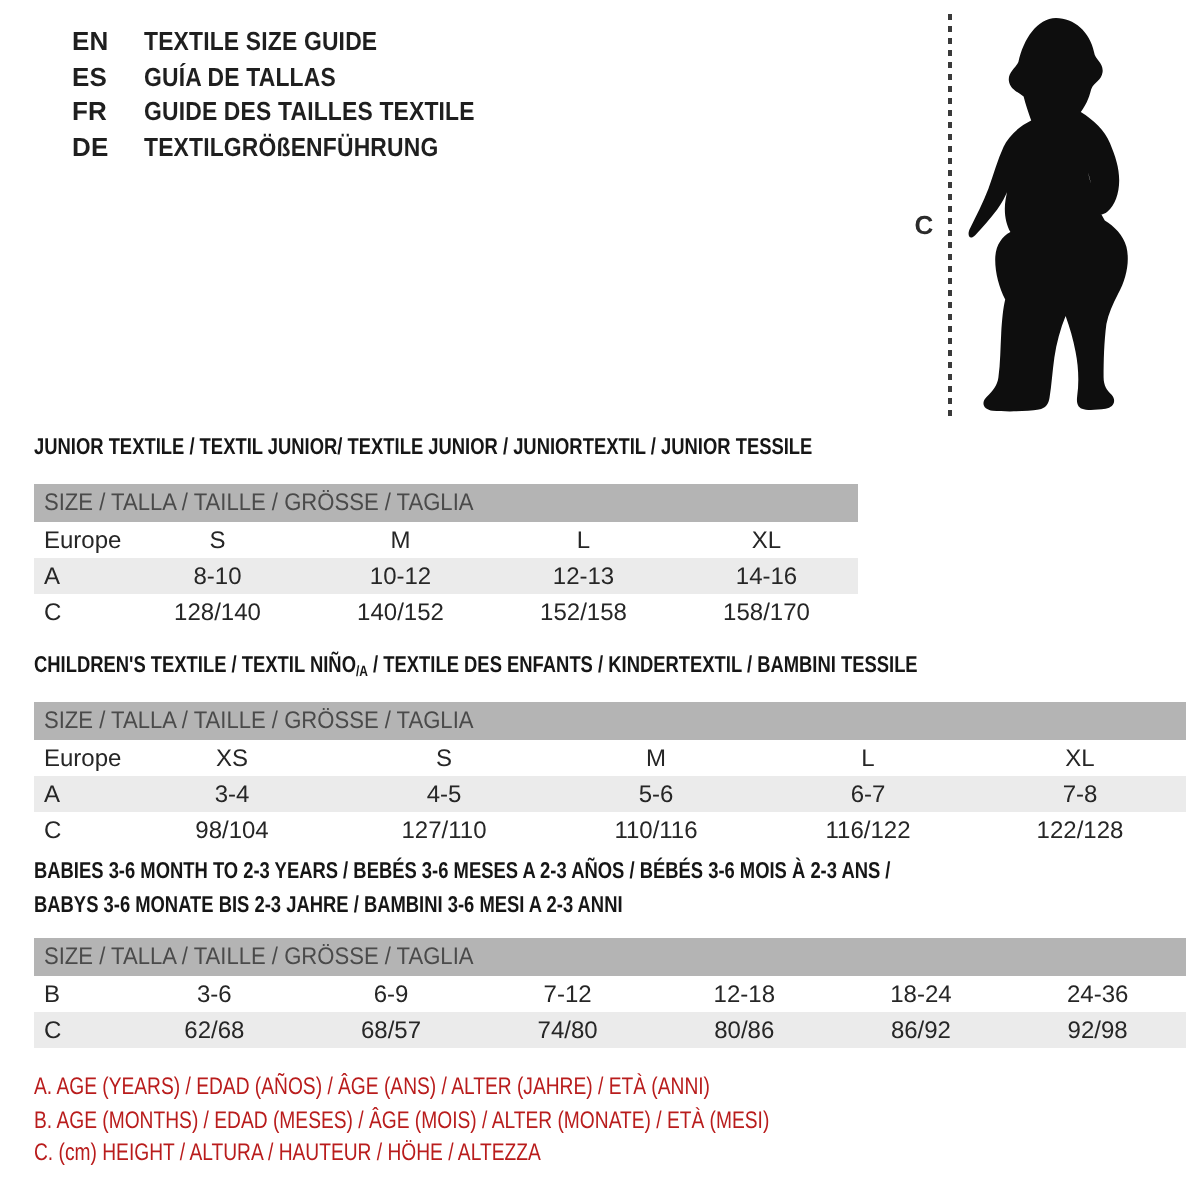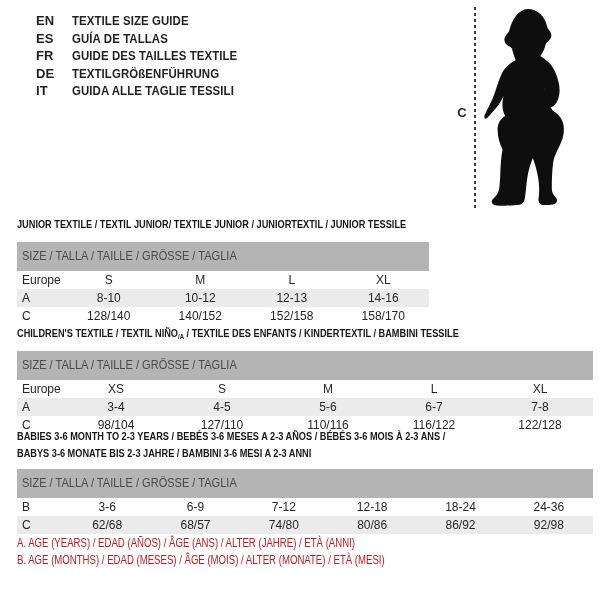--- a/index.html
+++ b/index.html
@@ -29,21 +29,21 @@
   
   .tbl-title { position:absolute; left:17px; font-size:11.5px; font-weight:700; line-height:17px; color:#161616; }
   .sub { font-size:7.5px; vertical-align:-2px; }
 
   
   table.sizes { position:absolute; left:17px; border-collapse:collapse; table-layout:fixed;
     font-size:12px; color:#262626; }
   table.sizes td { height:18px; line-height:18px; padding:0; text-align:center;
     white-space:nowrap; overflow:hidden; }
   table.sizes td:first-child { text-align:left; padding-left:5px; }
-  tr.size-head td { background:#b4b4b4; color:#4a4a4a; height:29px; line-height:19px;
+  tr.size-head td { background:#b4b4b4; color:#4a4a4a; height:19px; line-height:19px;
     text-align:left; padding-left:5px; }
   tr.alt { background:#ebebeb; }
   col.c-label { width:46px; }
   .t1 { top:216px; } .t1t { top:242px; width:412px; }
   .t2 { top:325px; } .t2t { top:351px; width:576px; }
   .t3 { top:428px; } .t3t { top:469px; width:576px; }
 
   
   .notes { position:absolute; left:17px; top:535px; }
   .note { font-size:12px; font-weight:400; line-height:16.5px; color:#b91c1c; }
@@ -58,23 +58,20 @@
       <span class="lang-code">EN</span><span class="cond88">TEXTILE SIZE GUIDE</span>
     </div>
     <div class="lang-row">
       <span class="lang-code">ES</span><span class="cond88">GUÍA DE TALLAS</span>
     </div>
     <div class="lang-row">
       <span class="lang-code">FR</span><span class="cond88">GUIDE DES TAILLES TEXTILE</span>
     </div>
     <div class="lang-row">
       <span class="lang-code">DE</span><span class="cond88">TEXTILGRÖßENFÜHRUNG</span>
-    </div>
-    <div class="lang-row">
-      <span class="lang-code">IT</span><span class="cond88">GUIDA ALLE TAGLIE TESSILI</span>
     </div>
   </div>
 
   <div class="dash-line"></div>
   <div class="measure-c">C</div>
   <svg class="baby" viewBox="0 0 90 202" aria-hidden="true">
     <path fill="#0e0e0e" d="M45,3 C54,3 62,10 64,20 C64.6,24 68.8,25.4 68.3,30 C67.8,34.2 64.2,34.8 62.6,38.6 C61.4,43.6 59.6,47 57.4,50 C63.8,54 69.4,59 72,65.6 C74.6,71.8 76.6,77.8 76.6,84.2 C76.6,90.8 74.4,96.6 70.8,99.8 C67.2,102.8 63.6,101.2 63.6,97.2 C63.6,91.2 62.6,85.2 61,80.2 C63,88.2 65.6,98 69.4,104.2 C74,107 78.6,111.4 80.2,117.4 C82,124.6 80.2,133.4 76,141 C73.4,146 71.2,151 70.2,156 C69,165 68.8,174.6 68.8,182.6 C68.8,186.8 70.4,189 72.8,191.4 C75.4,194.4 73.8,197.8 69.8,198.4 C65.2,199 60.6,199.4 58,198.4 C55.6,197.4 55.2,195 55.6,192 C56.6,185 56.2,177 54.8,170 C53.6,163.6 51.8,157.4 49.8,152 C47.2,158.4 45.2,165.6 44.2,172.6 C43.2,179.6 42.8,186.6 41.8,192.6 C41.4,195.8 39.8,198.2 36.4,198.8 C30,199.8 19.8,199.9 13.4,199.4 C8.8,199 7.2,195.4 10.4,192.4 C13.6,189.4 15.6,186.8 16.2,182.8 C17.2,175.8 17.2,167.8 17.6,160.8 C18,153.8 18.6,147.8 19.6,143.8 C16.6,137.8 14.6,130.8 14.6,123.8 C14.6,117.2 17.6,112.4 22.2,110 C19.8,105.8 18.8,99.8 19.8,93.8 C21,87 23,80.2 25.6,76 C23.4,84 20,92.8 15.6,98.8 C12,103.6 8,108 4.6,111.6 C1.6,114.6 0.4,111.2 2,108.2 C5,102 8.6,95.4 11.2,88.4 C13.8,81.2 15.8,73.8 18.8,67.4 C21,62.4 26.4,57.2 32.6,54.2 C31.2,50.2 29.8,46.2 28.8,42.2 C26.2,40.2 22.6,38.8 21.6,35.2 C20.4,30.6 24.6,28.4 26.2,25 C28.8,13.4 35.6,3.2 45,3 Z"></path>
   </svg>
 
   <div class="tbl-title t1">
@@ -194,15 +191,16 @@
           <td>80/86</td>
           <td>86/92</td>
           <td>92/98</td>
         </tr>
       </tbody>
   </table>
 
   <div class="notes">
     <div class="note"><span class="cond80">A. AGE (YEARS) / EDAD (AÑOS) / ÂGE (ANS) / ALTER (JAHRE) / ETÀ (ANNI)</span></div>
     <div class="note"><span class="cond80">B. AGE (MONTHS) / EDAD (MESES) / ÂGE (MOIS) / ALTER (MONATE) / ETÀ (MESI)</span></div>
+    <div class="note"><span class="cond80">C. (cm) HEIGHT / ALTURA / HAUTEUR / HÖHE / ALTEZZA</span></div>
   </div>
 
 </div>
 
 </body></html>

